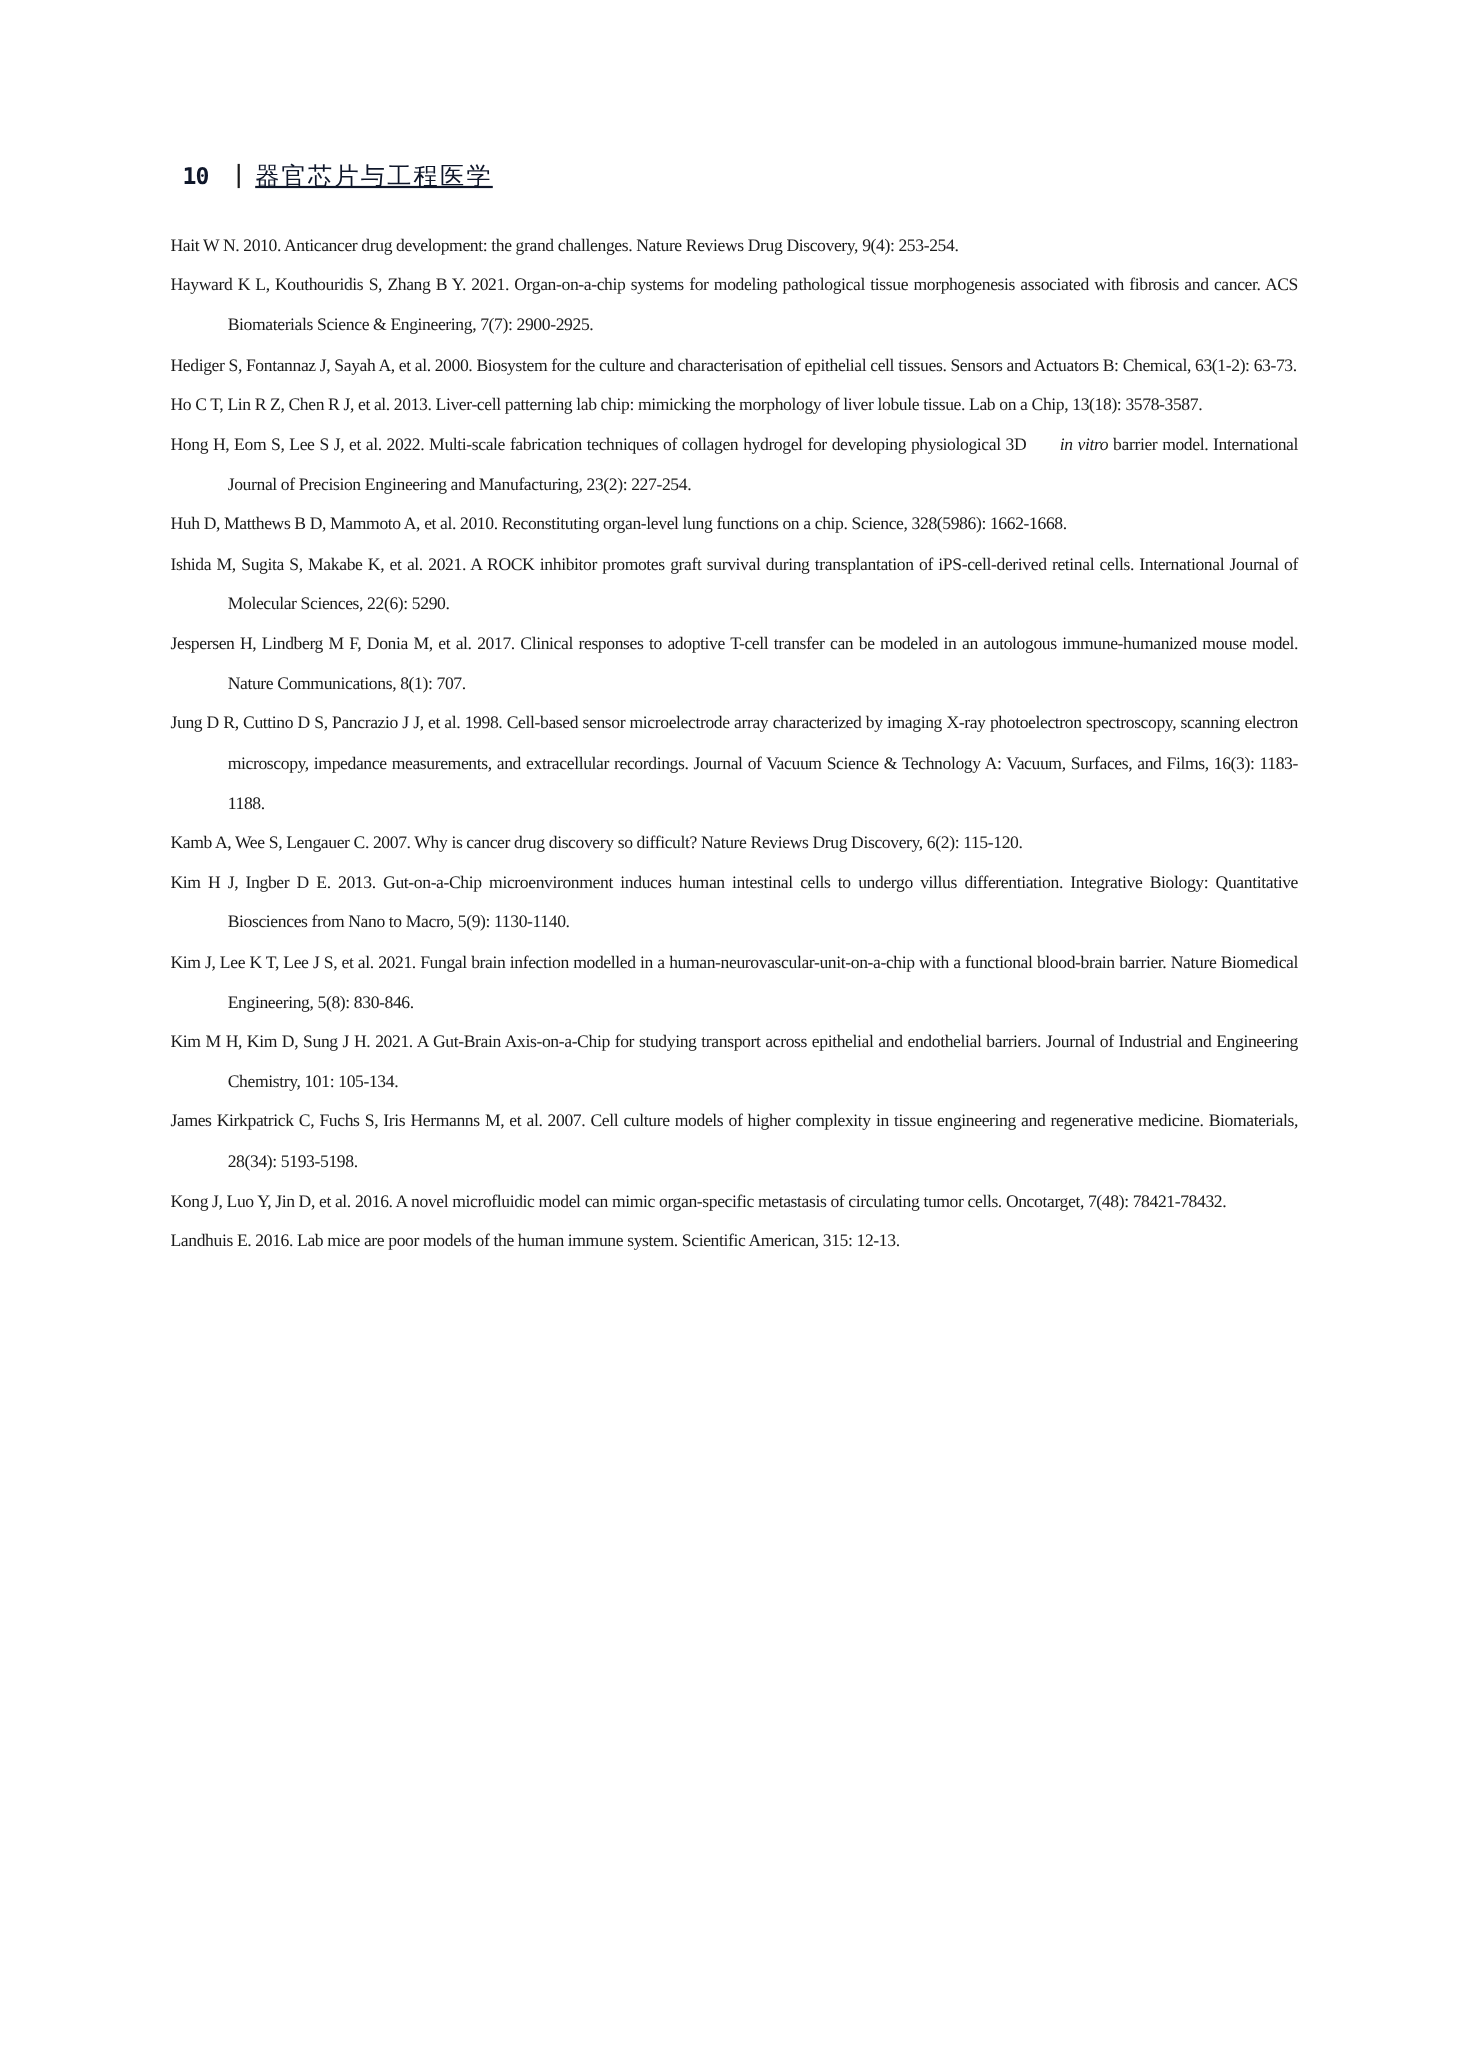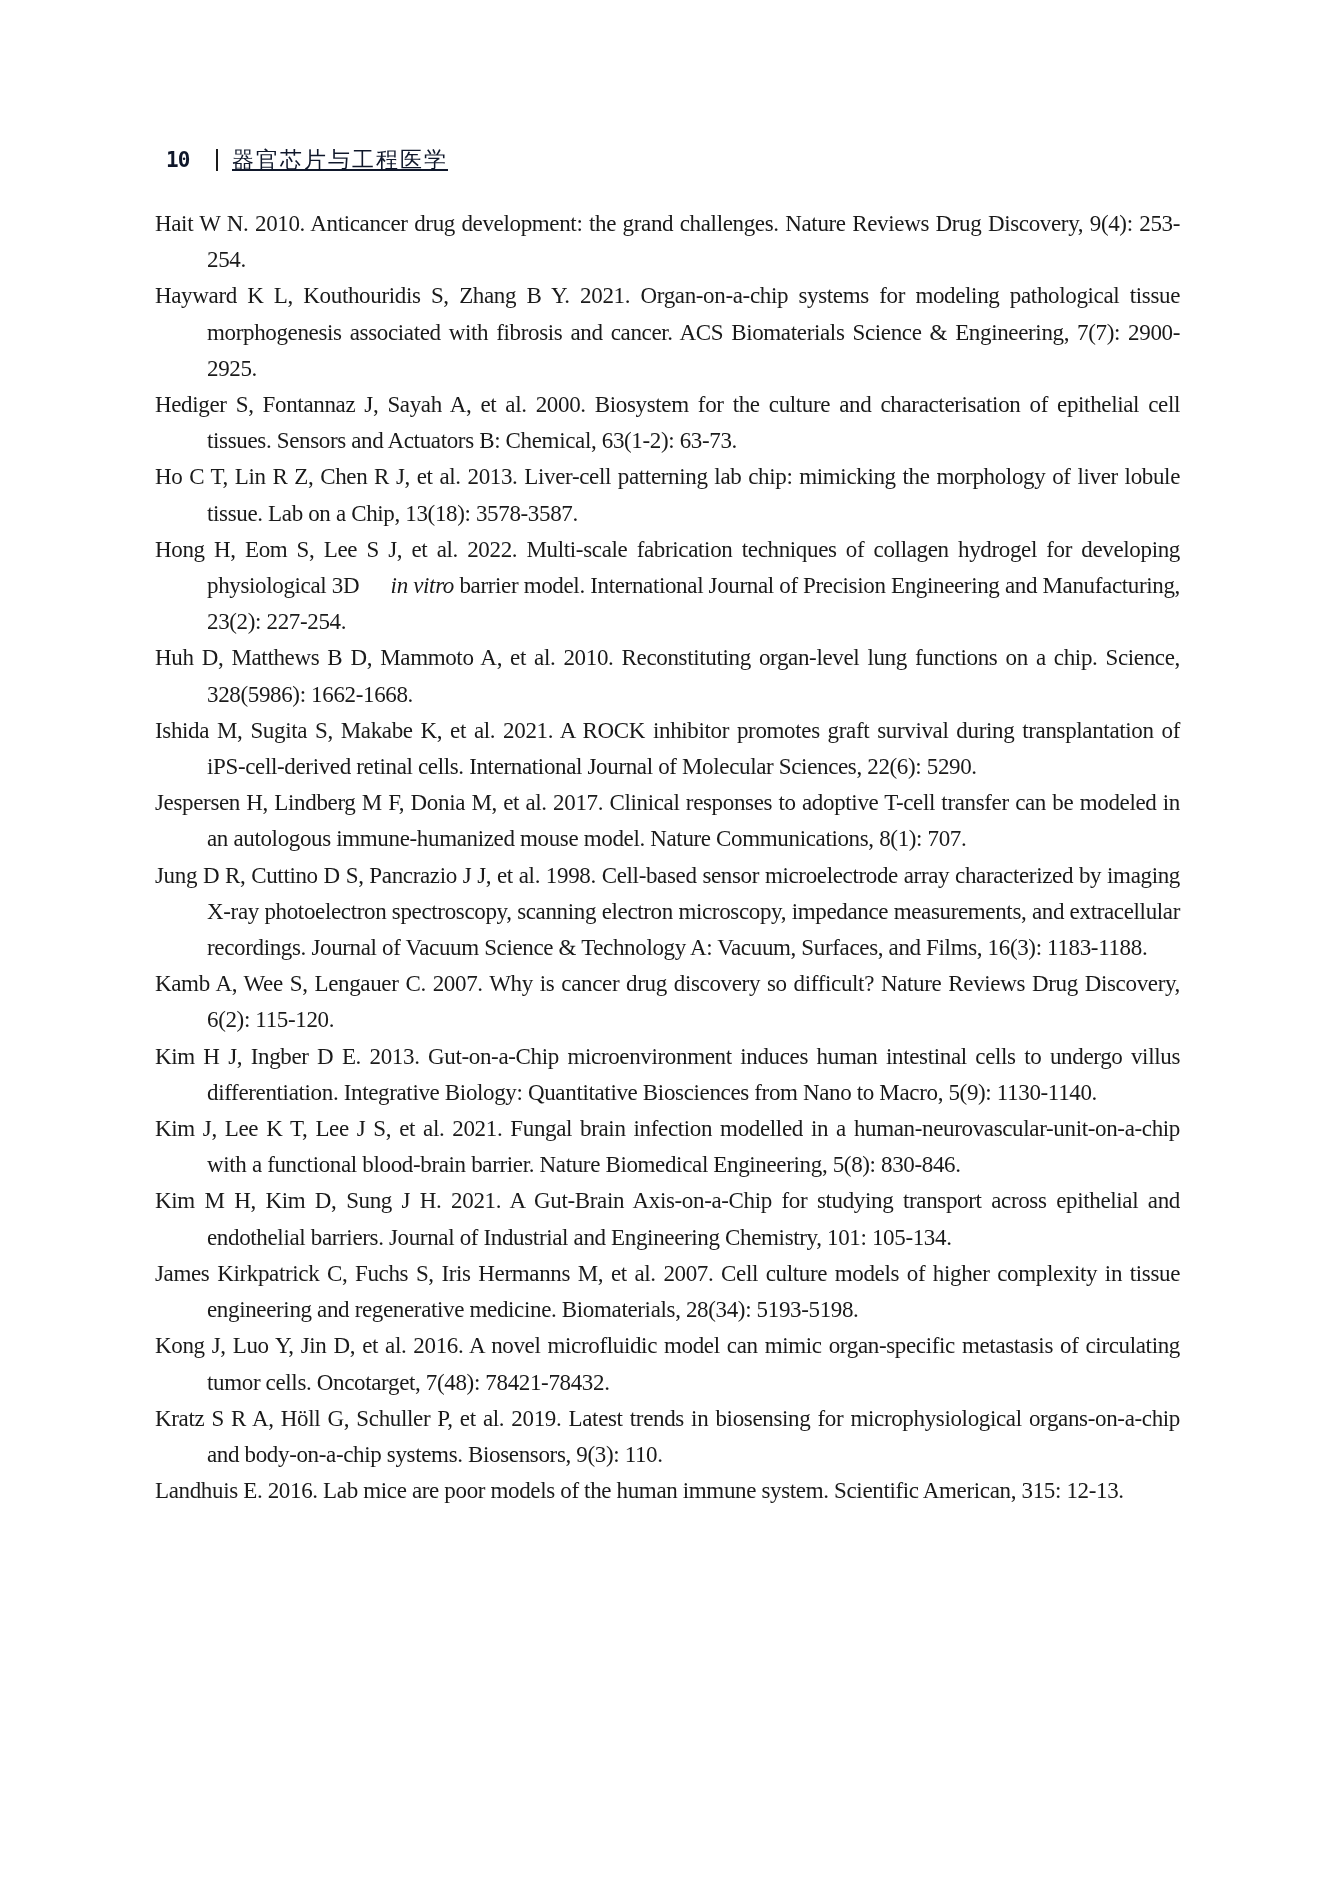--- a/index.html
+++ b/index.html
@@ -45,21 +45,21 @@
     }
     .ref-list {
       position: absolute;
       left: 155px;
       top: 206px;
       width: 1025px;
       margin: 0;
       padding: 0;
       list-style: none;
       font-family: "Liberation Serif", serif;
-      font-size: 23px;
+      font-size: 16px;
       line-height: 36.2px;
       letter-spacing: -0.35px;
       word-spacing: 0px;
     }
     .ref-item {
       text-align: justify;
       text-align-last: left;
       padding-left: 52px;
       text-indent: -52px;
       margin: 0;
@@ -84,15 +84,14 @@
   <li class="ref-item"><span>Huh D, Matthews B D, Mammoto A, et al. 2010. Reconstituting organ-level lung functions on a chip. Science, 328(5986): 1662-1668.</span></li>
   <li class="ref-item"><span>Ishida M, Sugita S, Makabe K, et al. 2021. A ROCK inhibitor promotes graft survival during transplantation of iPS-cell-derived retinal cells. International Journal of Molecular Sciences, 22(6): 5290.</span></li>
   <li class="ref-item"><span>Jespersen H, Lindberg M F, Donia M, et al. 2017. Clinical responses to adoptive T-cell transfer can be modeled in an autologous immune-humanized mouse model. Nature Communications, 8(1): 707.</span></li>
   <li class="ref-item"><span>Jung D R, Cuttino D S, Pancrazio J J, et al. 1998. Cell-based sensor microelectrode array characterized by imaging X-ray photoelectron spectroscopy, scanning electron microscopy, impedance measurements, and extracellular recordings. Journal of Vacuum Science &amp; Technology A: Vacuum, Surfaces, and Films, 16(3): 1183-1188.</span></li>
   <li class="ref-item"><span>Kamb A, Wee S, Lengauer C. 2007. Why is cancer drug discovery so difficult? Nature Reviews Drug Discovery, 6(2): 115-120.</span></li>
   <li class="ref-item"><span>Kim H J, Ingber D E. 2013. Gut-on-a-Chip microenvironment induces human intestinal cells to undergo villus differentiation. Integrative Biology: Quantitative Biosciences from Nano to Macro, 5(9): 1130-1140.</span></li>
   <li class="ref-item"><span>Kim J, Lee K T, Lee J S, et al. 2021. Fungal brain infection modelled in a human-neurovascular-unit-on-a-chip with a functional blood-brain barrier. Nature Biomedical Engineering, 5(8): 830-846.</span></li>
   <li class="ref-item"><span>Kim M H, Kim D, Sung J H. 2021. A Gut-Brain Axis-on-a-Chip for studying transport across epithelial and endothelial barriers. Journal of Industrial and Engineering Chemistry, 101: 105-134.</span></li>
   <li class="ref-item"><span>James Kirkpatrick C, Fuchs S, Iris Hermanns M, et al. 2007. Cell culture models of higher complexity in tissue engineering and regenerative medicine. Biomaterials, 28(34): 5193-5198.</span></li>
   <li class="ref-item"><span>Kong J, Luo Y, Jin D, et al. 2016. A novel microfluidic model can mimic organ-specific metastasis of circulating tumor cells. Oncotarget, 7(48): 78421-78432.</span></li>
-  <li class="ref-item"><span>Kratz S R A, Höll G, Schuller P, et al. 2019. Latest trends in biosensing for microphysiological organs-on-a-chip and body-on-a-chip systems. Biosensors, 9(3): 110.</span></li>
   <li class="ref-item"><span>Landhuis E. 2016. Lab mice are poor models of the human immune system. Scientific American, 315: 12-13.</span></li>
 </ol>
 
 </body></html>

